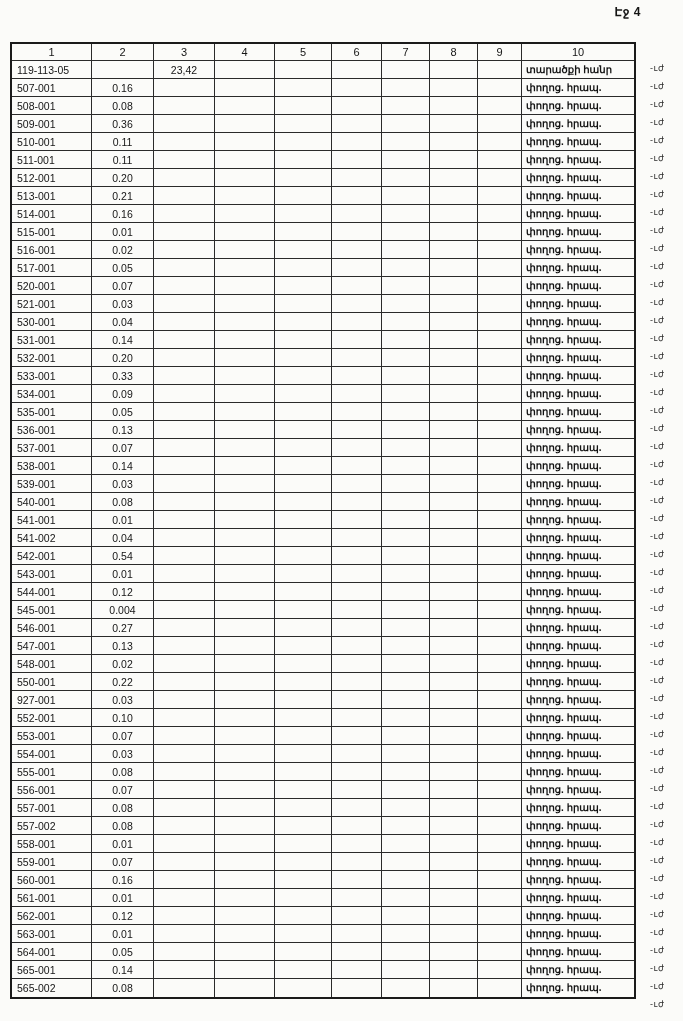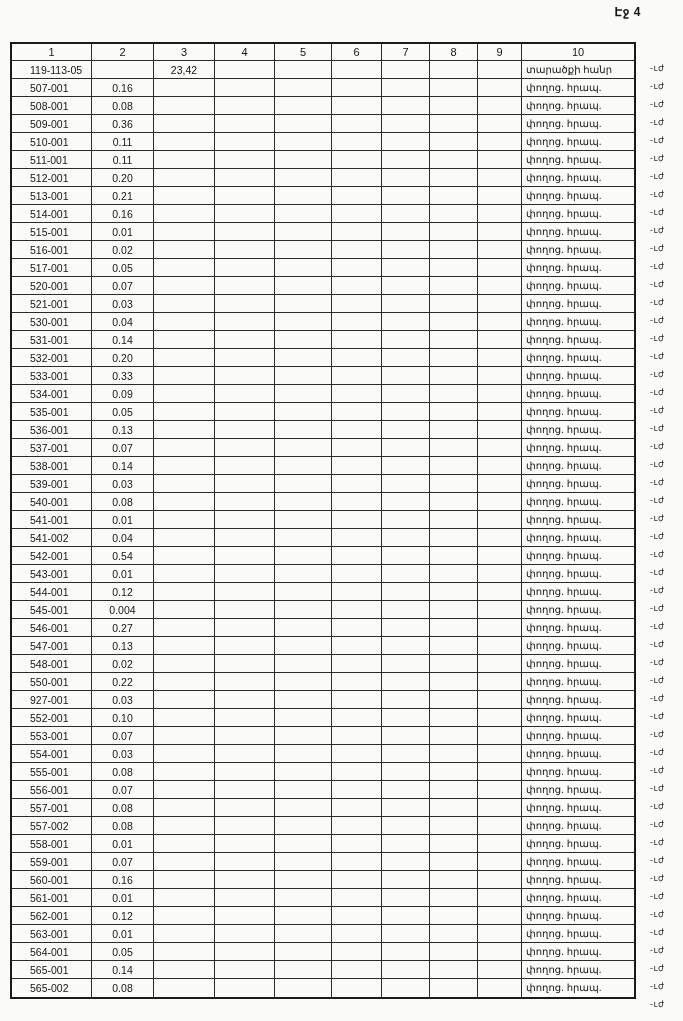--- a/index.html
+++ b/index.html
@@ -58,23 +58,23 @@
     overflow:hidden;
   }
   th:last-child, td:last-child{border-right:none;}
   tr:last-child td{border-bottom:none;}
   th{
     font-weight:normal;
     font-size:11px;
     text-align:center;
     height:16px;
   }
-  td.c-code{text-align:left;padding-left:18px;}
+  td.c-code{text-align:left;padding-left:5px;}
   td.c-num{text-align:center;}
-  td.c-label{text-align:left;font-size:10px;padding-left:4px;}
+  td.c-label{text-align:left;font-size:10px;padding-left:4px;font-weight:bold;}
   .marks{
     margin-left:12px;
     padding-top:17px; 
     width:38px;
   }
   .mark{
     height:18px;
     line-height:18px;
     font-size:9px;
     color:#2e2e2e;

